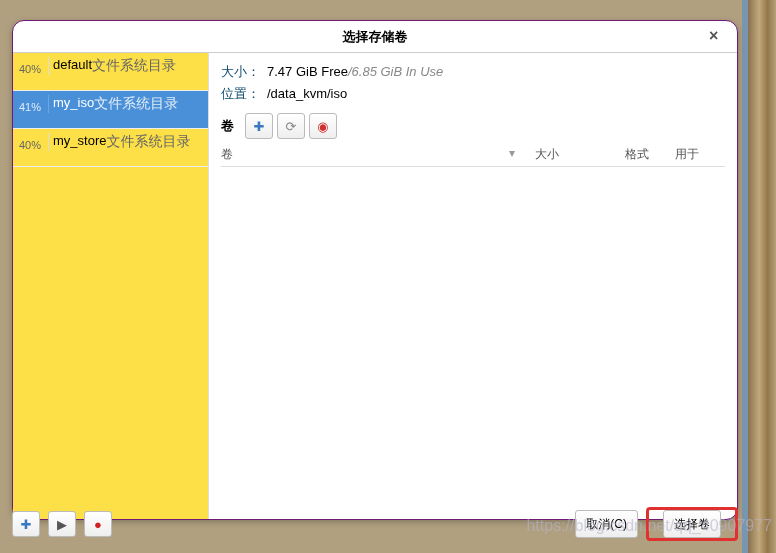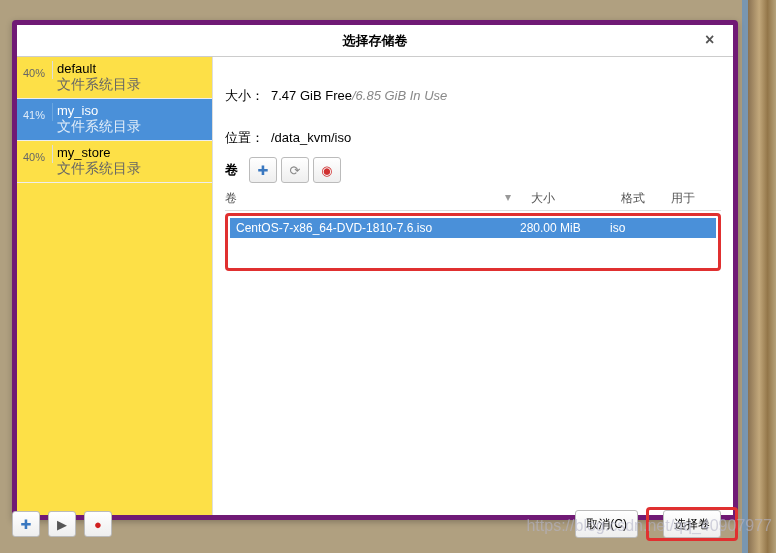--- a/index.html
+++ b/index.html
@@ -20,22 +20,22 @@
     background: #7996b0;
   }
   .watermark {
     position: absolute; right: 4px; bottom: 18px;
     color: rgba(180,180,200,0.6); font-size: 16px; z-index: 50;
   }
   .dialog {
     position: absolute; top: 20px; left: 12px;
     width: 726px; height: 500px;
     background: #fff;
-    border: 5px solid #701a75;
-    border-radius: 4px;
+    border: 1px solid #701a75;
+    border-radius: 12px;
     display: flex; flex-direction: column;
     box-shadow: 0 2px 6px rgba(0,0,0,.25);
   }
   .titlebar {
     height: 32px; border-bottom: 1px solid #ccc;
     display: flex; align-items: center; justify-content: center;
     position: relative; font-weight: bold;
   }
   .titlebar .close {
     position: absolute; right: 10px; top: 6px;
@@ -53,28 +53,28 @@
   .pool {
     display: flex; align-items: flex-start;
     border-bottom: 1px solid #eee;
     padding: 4px 6px;
     cursor: pointer;
     min-height: 38px;
   }
   .pool.selected { background: #4a90d9; color: #fff; }
   .pool .pct { width: 30px; font-size: 11px; color: #666; padding-top: 6px; border-right: 1px solid #ddd; margin-right: 4px;}
   .pool.selected .pct { color: #e0ecf8; border-right-color: #6aa6e0;}
-  .pool .names { display: flex; flex-direction: column; }
+  .pool .names { display: flex; flex-direction: row; }
   .pool .sub { font-size: 14px; color: #666; }
   .pool.selected .sub { color: #e0ecf8; }
   .main {
     flex: 1; padding: 10px 12px; display: flex; flex-direction: column;
   }
   .inforow { display: flex; align-items: baseline; margin-bottom: 4px; }
-  .inforow .lbl { color: #000000; width: 46px; margin-top: 20px; }
+  .inforow .lbl { color: #0c4a6e; width: 46px; }
   .inforow .val { }
   .inforow .inuse { color: #888; font-style: italic; }
   .voltoolbar {
     display: flex; align-items: center; gap: 4px;
     margin-top: 6px; margin-bottom: 4px;
   }
   .iconbtn {
     width: 28px; height: 26px;
     border: 1px solid #bbb; border-radius: 3px;
     background: linear-gradient(#fff,#eee);
@@ -173,28 +173,20 @@
         <div class="iconbtn" style="color:#888">⟳</div>
         <div class="iconbtn" style="color:#d03030">◉</div>
       </div>
       <div class="headers">
         <span class="col-name">卷</span>
         <span style="color:#999;margin-right:20px">▾</span>
         <span class="col-size">大小</span>
         <span class="col-fmt">格式</span>
         <span class="col-used">用于</span>
       </div>
-      <div class="hilite-box">
-        <div class="volrow">
-          <span class="col-name">CentOS-7-x86_64-DVD-1810-7.6.iso</span>
-          <span class="col-size">280.00 MiB</span>
-          <span class="col-fmt">iso</span>
-          <span class="col-used"></span>
-        </div>
-      </div>
     </div>
   </div>
 </div>
 
 <div class="footer">
   <div class="iconbtn" style="color:#3a78c0">✚</div>
   <div class="iconbtn" style="color:#555">▶</div>
   <div class="iconbtn" style="color:#d02020">●</div>
   <div class="spacer"></div>
   <div class="flatbtn">取消(C)</div>

